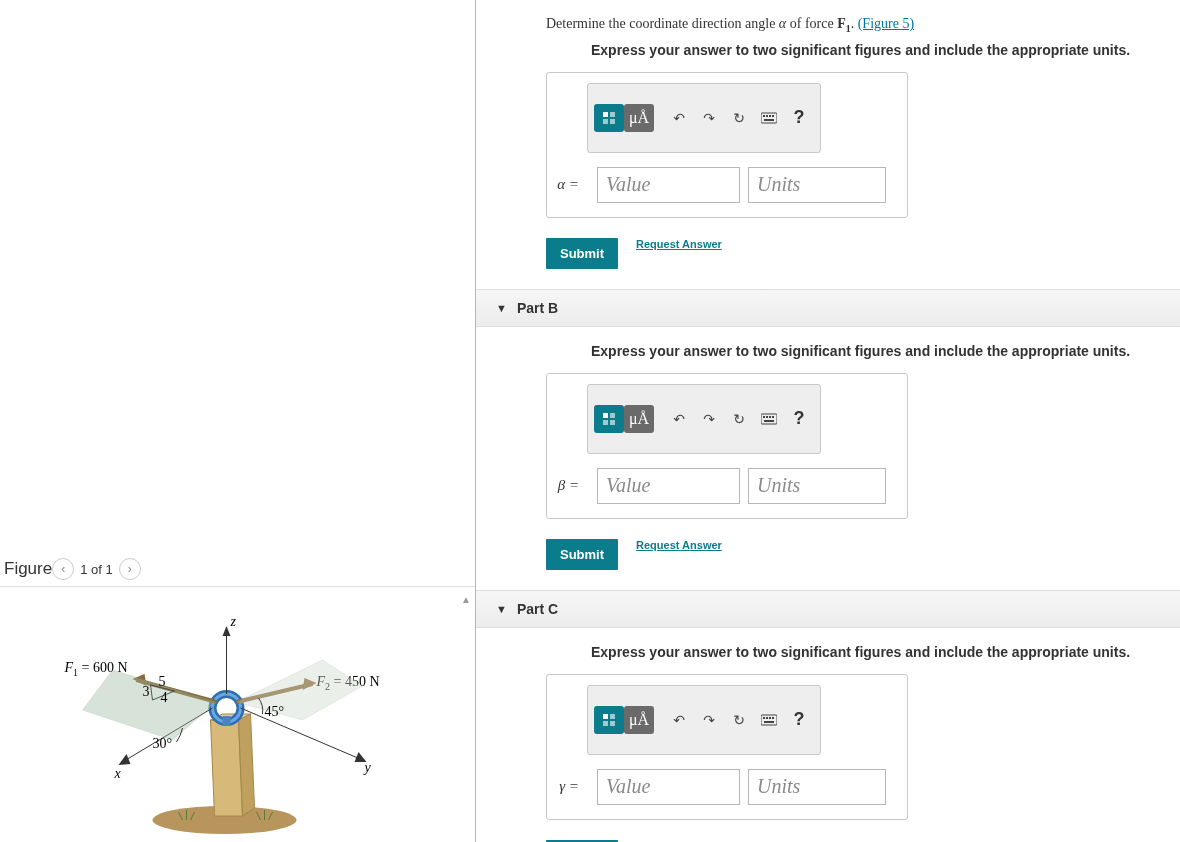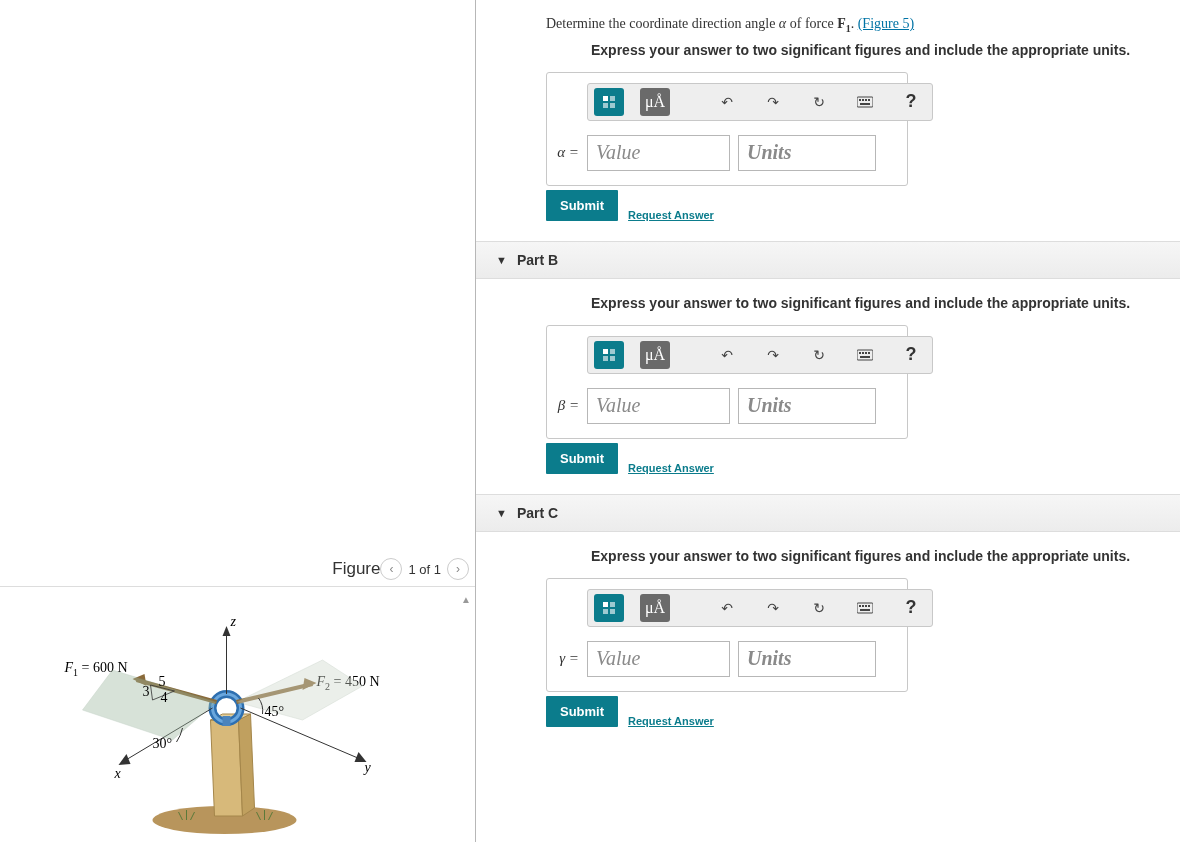--- a/index.html
+++ b/index.html
@@ -20,21 +20,21 @@
     position: relative;
   }
   .right {
     flex: 1;
     overflow: hidden;
     background: #fff;
   }
   .figure-header {
     display: flex;
     align-items: center;
-    justify-content: flex-end;
+    justify-content: flex-start;
     padding: 6px 6px 6px 4px;
     border-bottom: 1px solid #ddd;
     position: absolute;
     top: 552px;
     left: 0;
     right: 0;
   }
   .figure-header h3 {
     font-size: 17px;
     font-weight: 400;
@@ -108,25 +108,25 @@
   }
   .answer-box {
     border: 1px solid #c8c8c8;
     border-radius: 3px;
     width: 340px;
     padding: 10px 10px 14px;
   }
   .toolbar {
     display: flex;
     align-items: center;
-    gap: 16px;
+    gap: 0;
     background: #eee;
     border: 1px solid #c8c8c8;
     border-radius: 3px;
-    padding: 4px 6px;
+    padding: 20px 6px;
     width: fit-content;
     margin: 0 0 14px 30px;
   }
   .tb-btn {
     width: 30px;
     height: 28px;
     display: flex;
     align-items: center;
     justify-content: center;
     border-radius: 3px;
@@ -162,27 +162,27 @@
     height: 34px;
     font-family: 'Times New Roman', serif;
     font-style: italic;
     font-size: 20px;
     color: #8a8a8a;
     padding: 0 8px;
     background: #fff;
     display: flex;
     align-items: center;
   }
-  .val { width: 125px; }
-  .units { width: 120px; font-weight: bold; }
+  .val { width: 125px; margin-left: 10px; }
+  .units { width: 120px; }
   .submit-row {
     display: flex;
-    align-items: flex-end;
-    gap: 10px;
-    margin-top: 4px;
+    align-items: flex-start;
+    gap: 18px;
+    margin-top: 20px;
   }
   .submit {
     background: #0b7c8c;
     color: #fff;
     border: none;
     padding: 8px 14px;
     font-weight: bold;
     cursor: pointer;
     border-radius: 1px;
     font-size: 13px;

